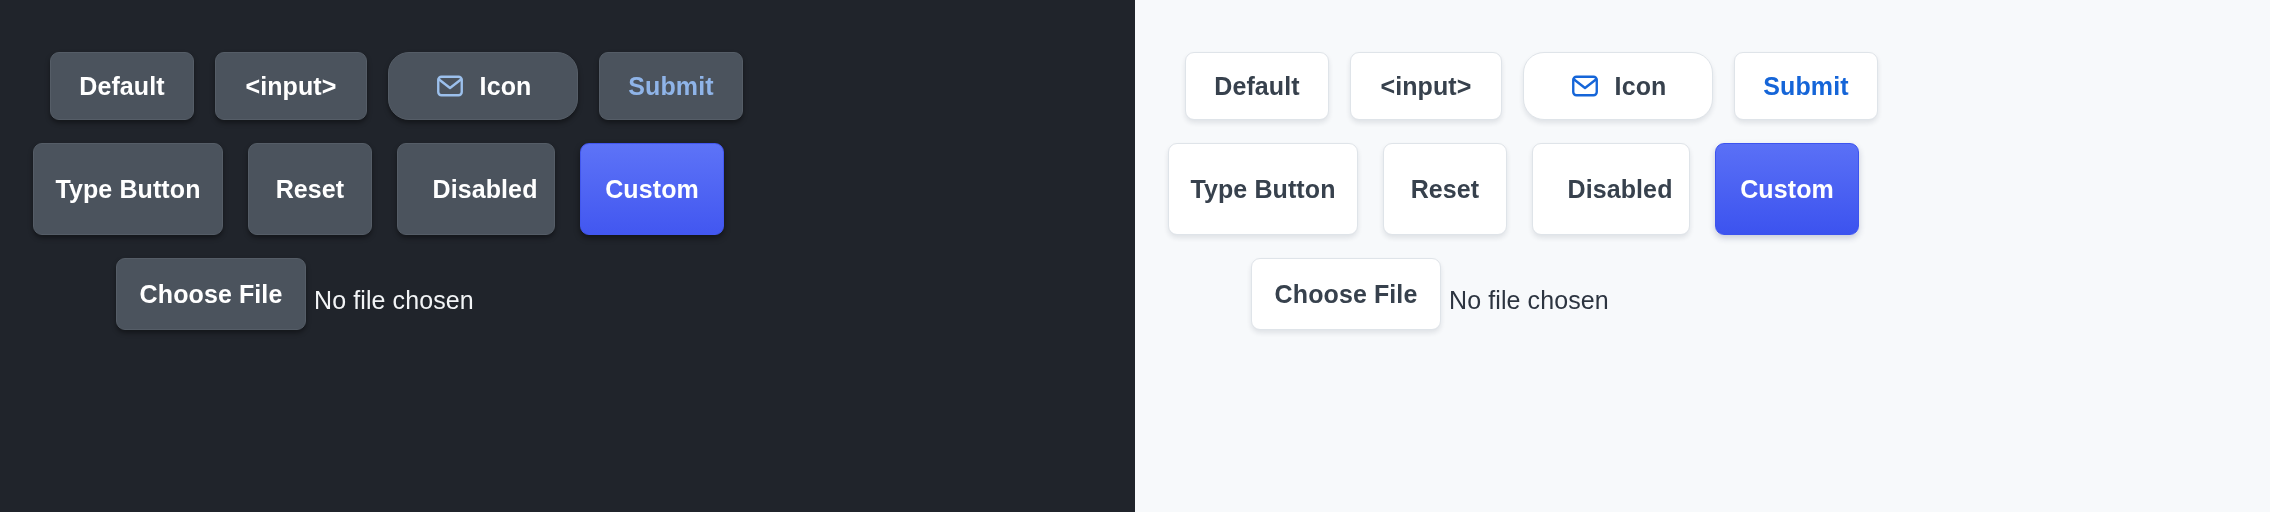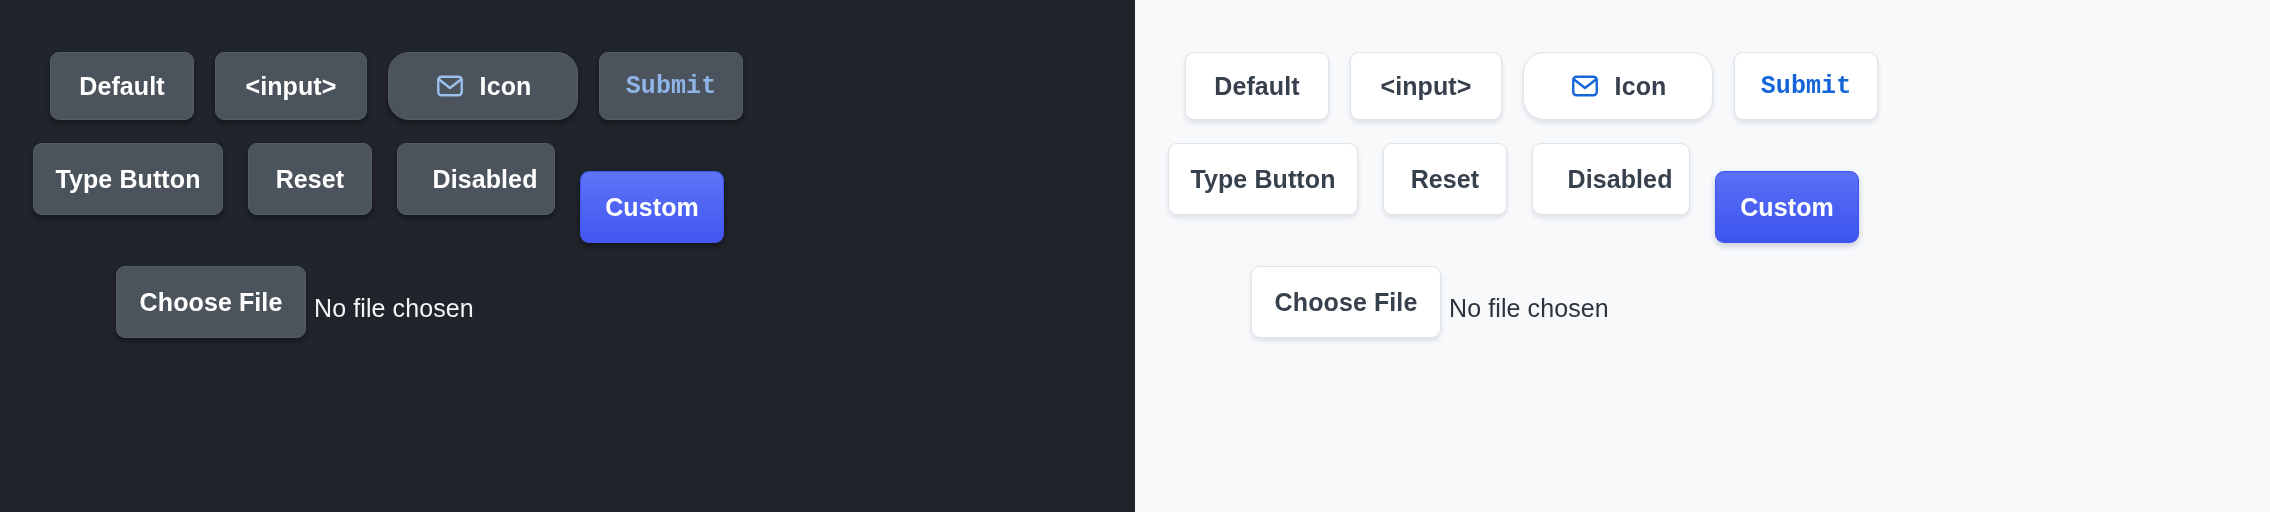--- a/index.html
+++ b/index.html
@@ -13,21 +13,21 @@
 
   .panel{width:1135px;height:512px;box-sizing:border-box;position:relative;}
   .panel-dark{background:#20242b;}
   .panel-light{background:#f7f9fb;}
 
   .rows{
     position:absolute;left:0;top:0;width:100%;height:100%;
     display:flex;flex-direction:column;
     padding:52px 0 0 0;box-sizing:border-box;
   }
-  .row{display:flex;align-items:flex-start;}
+  .row{display:flex;align-items:center;}
   .row-1{padding-left:50px;gap:21px;}
   .row-2{padding-left:33px;gap:25px;margin-top:23px;}
   .row-3{padding-left:116px;margin-top:23px;align-items:center;gap:8px;}
 
   
   .btn{
     box-sizing:border-box;
     display:inline-flex;align-items:center;justify-content:center;
     gap:13px;
     font-size:25px;
@@ -69,28 +69,28 @@
     background:linear-gradient(180deg,#5a70f6 0%,#3c53ef 100%);
     border-color:#3c53ef;
     color:#ffffff;
     box-shadow:0 3px 6px rgba(30,40,90,.22);
   }
 
   
   .b-default     {width:144px;}
   .b-input       {width:152px;}
   .b-icon        {width:190px;gap:15px;border-radius:21px;}
-  .b-submit      {width:144px;font-family:Liberation Mono, monospace;}
+  .b-submit      {width:144px;}
   .b-typebutton  {width:190px;}
   .b-reset       {width:124px;}
   .b-disabled    {width:158px;padding-left:44px;}
-  .b-custom      {width:144px;margin-top:28px;}
+  .b-custom      {width:144px;}
   .b-choosefile  {width:190px;height:72px;}
 
-  .row-2 .btn{height:72px;}
+  .row-2 .btn{height:92px;}
 
   
   .icon-env{
     width:30px;height:30px;flex:0 0 auto;display:block;
   }
   .panel-dark .icon-env{color:#9cc0ec;}
   .panel-light .icon-env{color:#1565d8;}
 
   
   .file-status{

